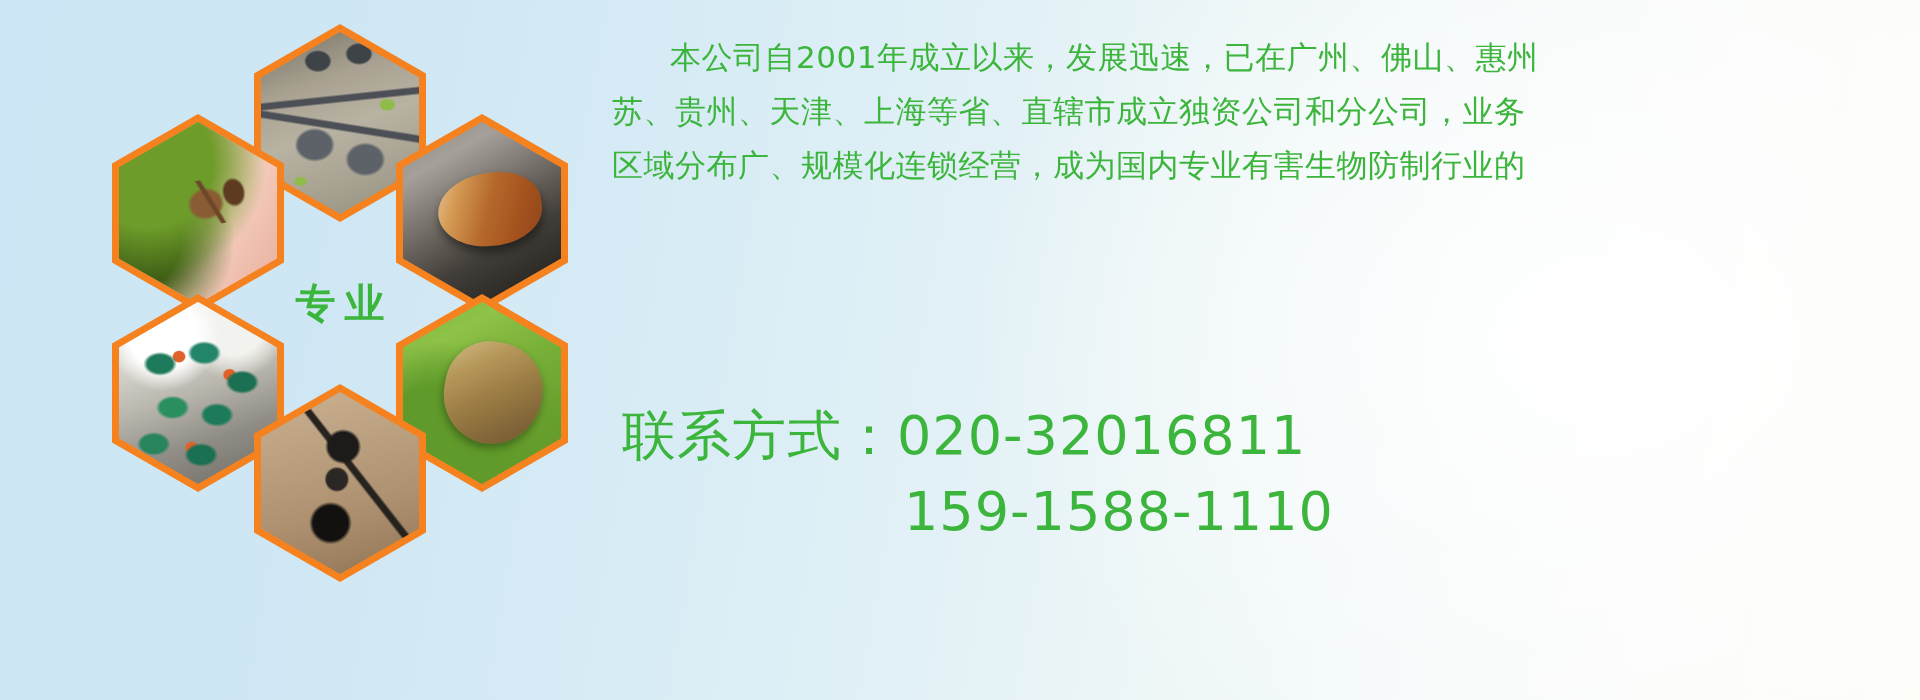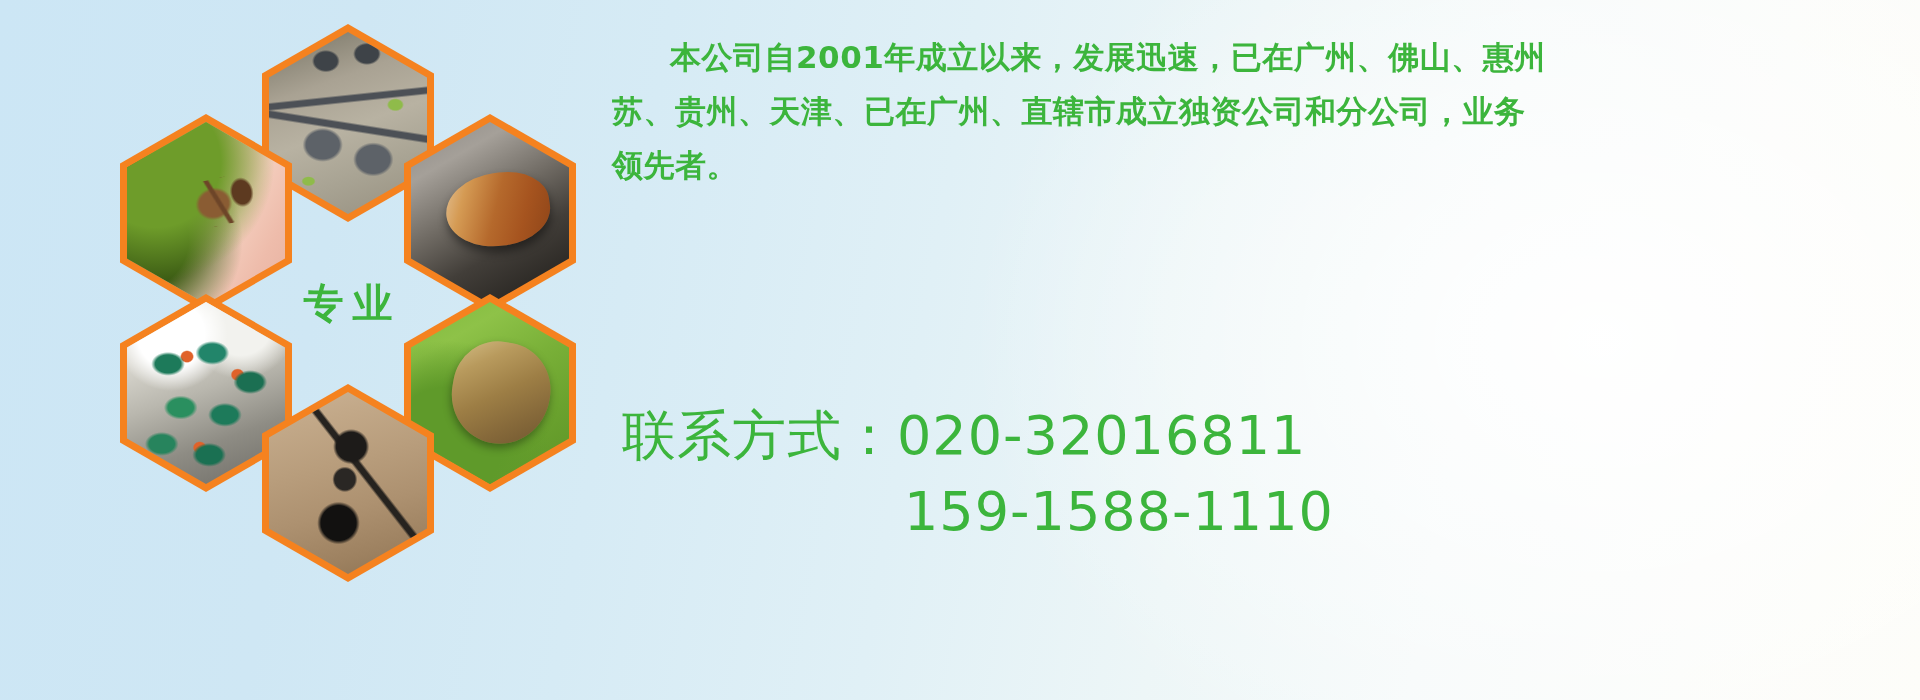--- a/index.html
+++ b/index.html
@@ -16,21 +16,21 @@
         #cfe7f4 18%,
         #d6ebf5 33%,
         #e0f0f6 48%,
         #edf6f7 62%,
         #f6fafa 75%,
         #fbfcfa 88%,
         #fdfdf8 100%);
     overflow:hidden;
   }
   
-  #honeycomb{position:absolute;left:96px;top:8px;width:500px;height:560px;}
+  #honeycomb{position:absolute;left:88px;top:8px;width:500px;height:560px;}
   .hex{
     position:absolute;width:172px;height:198px;
     clip-path:polygon(50% 0%,100% 25%,100% 75%,50% 100%,0% 75%,0% 25%);
     background:#F5821F;
   }
   .hex .inner{
     position:absolute;left:7px;top:8px;width:158px;height:182px;
     clip-path:polygon(50% 0%,100% 25%,100% 75%,50% 100%,0% 75%,0% 25%);
     overflow:hidden;
   }
@@ -137,21 +137,21 @@
   .art-stinkbug:after{
     content:"";position:absolute;left:26%;top:22%;width:62%;height:56%;
     border-radius:46% 48% 52% 50%;transform:rotate(10deg);
     background:linear-gradient(145deg,#d6c089 0%,#b89a5d 24%,#9d7e45 50%,#86693a 74%,#6e552f 100%);
     box-shadow:0 4px 9px rgba(0,0,0,.35);
   }
   
   #copy{position:absolute;left:612px;top:30px;width:1300px;}
   #about{
     color:#3cb53c;
-    font-size:31px;line-height:54px;font-weight:700;
+    font-size:31px;line-height:54px;font-weight:400;
     letter-spacing:.5px;
     font-family:"DejaVu Sans","Liberation Sans",sans-serif;
   }
   #about .ln{display:block;white-space:nowrap;}
   #about .ln.first{text-indent:58px;}
   #contact{position:absolute;left:622px;top:398px;width:1300px;color:#3cb53c;}
   .contact-line{
     font-size:54px;line-height:76px;font-weight:400;white-space:nowrap;
     letter-spacing:1px;
     font-family:"DejaVu Sans","Liberation Sans",sans-serif;
@@ -205,22 +205,22 @@
       <div class="inner">
         <div class="center-label">专业</div>
       </div>
     </div>
 
   </div>
 
   <div id="copy">
     <div id="about">
       <span class="ln first">本公司自2001年成立以来，发展迅速，已在广州、佛山、惠州</span>
-      <span class="ln">苏、贵州、天津、已在广州、直辖市成立独资公司和分公司，业务</span>
-      <span class="ln">领先者。</span>
+      <span class="ln">苏、贵州、天津、上海等省、直辖市成立独资公司和分公司，业务</span>
+      <span class="ln">区域分布广、规模化连锁经营，成为国内专业有害生物防制行业的</span>
     </div>
   </div>
 
   <div id="contact">
     <div class="contact-line">联系方式：020-32016811</div>
     <div class="contact-line second">159-1588-1110</div>
   </div>
 
 </div>
 

